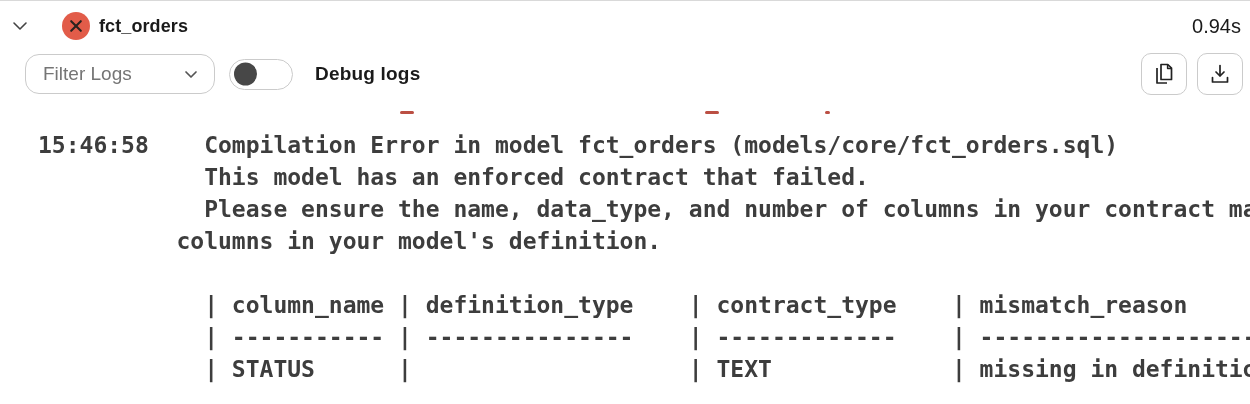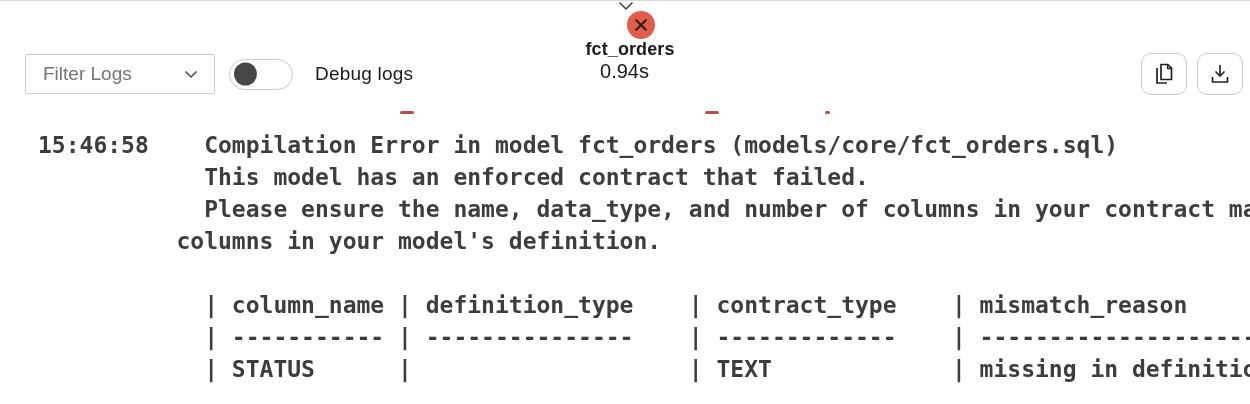--- a/index.html
+++ b/index.html
@@ -15,21 +15,20 @@
     border-top: 1px solid var(--top-border, #d9d9d9);
     background: var(--panel-bg, #ffffff);
     position: relative;
   }
 
   
   .header-row {
     height: 50px;
     display: flex; align-items: center;
     padding: 0 7px 0 8px;
-    flex-direction: column;
   }
   .collapse-btn {
     width: 24px; height: 24px;
     display: flex; align-items: center; justify-content: center;
     background: none; border: none; cursor: pointer;
   }
   .status-icon {
     width: 28px; height: 28px; margin-left: 30px;
     border-radius: 50%;
     background: var(--error-icon-bg, #e25c49);
@@ -46,21 +45,21 @@
 
   
   .toolbar-row {
     height: 46px;
     display: flex; align-items: center;
     padding: 0 7px 0 25px;
   }
   .filter-dropdown {
     width: 190px; height: 40px;
     border: 1.5px solid var(--border, #cbcbcb);
-    border-radius: 2px;
+    border-radius: 14px;
     background: #fff;
     display: flex; align-items: center; justify-content: space-between;
     padding: 0 16px 0 17px;
     cursor: pointer;
   }
   .filter-dropdown .label {
     font-size: 19px; color: var(--muted-text, #757575);
   }
   .toggle {
     width: 64px; height: 31px;
@@ -73,21 +72,21 @@
     flex: 0 0 auto;
   }
   .toggle .knob {
     position: absolute; left: 4px; top: 50%;
     transform: translateY(-50%);
     width: 23px; height: 23px; border-radius: 50%;
     background: var(--toggle-knob, #474747);
   }
   .toggle-label {
     margin-left: 22px;
-    font-size: 19px; font-weight: 400;
+    font-size: 19px; font-weight: 700;
     letter-spacing: 0.2px;
   }
   .icon-btn {
     width: 46px; height: 42px;
     border: 1.5px solid var(--border, #cbcbcb);
     border-radius: 10px;
     background: #fff;
     display: flex; align-items: center; justify-content: center;
     cursor: pointer;
     flex: 0 0 auto;

